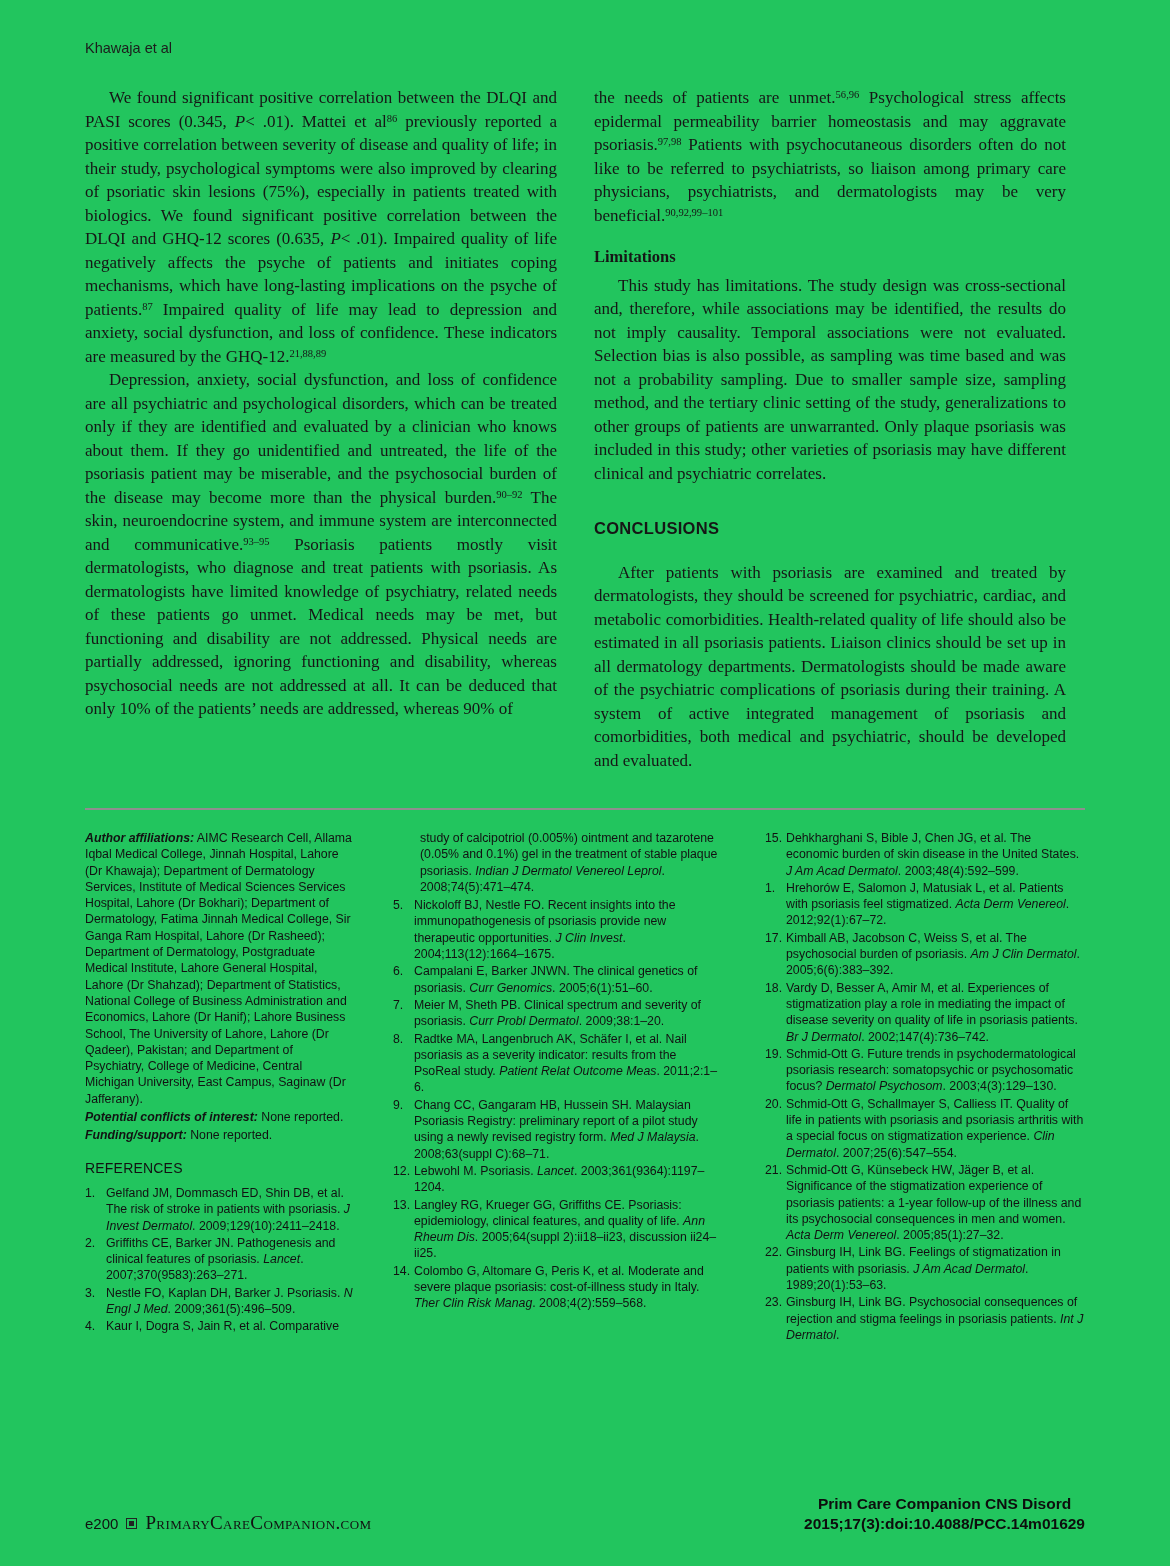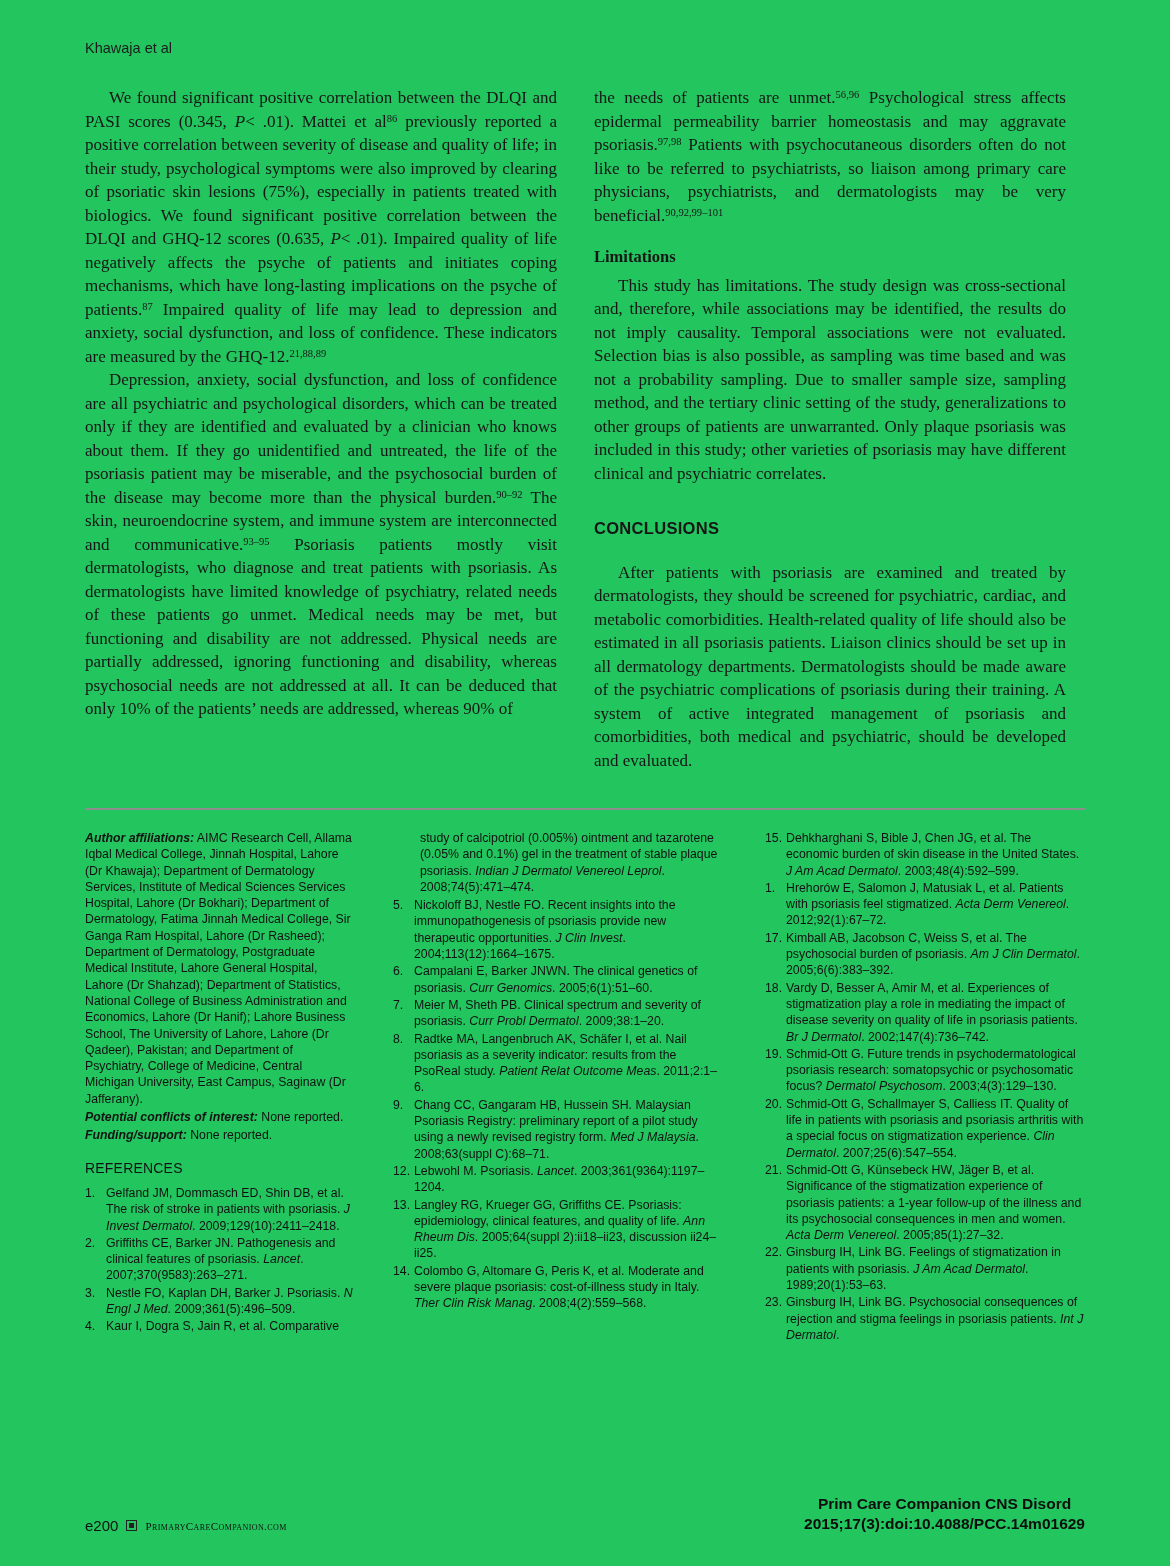--- a/index.html
+++ b/index.html
@@ -104,21 +104,21 @@
   }
   .logo-box::after {
     content: "";
     position: absolute;
     top: 2px; left: 2px; right: 2px; bottom: 2px;
     background: #222;
   }
   .site-name {
     font-family: "Liberation Serif", serif;
     font-variant: small-caps;
-    font-size: 11px;
+    font-size: 19px;
     letter-spacing: 0.4px;
   }
   .footer-right {
     font-family: Liberation Sans, sans-serif;
     font-size: 15.5px;
     font-weight: bold;
     text-align: center;
     line-height: 20px;
     color: #0d0d0d;
   }

